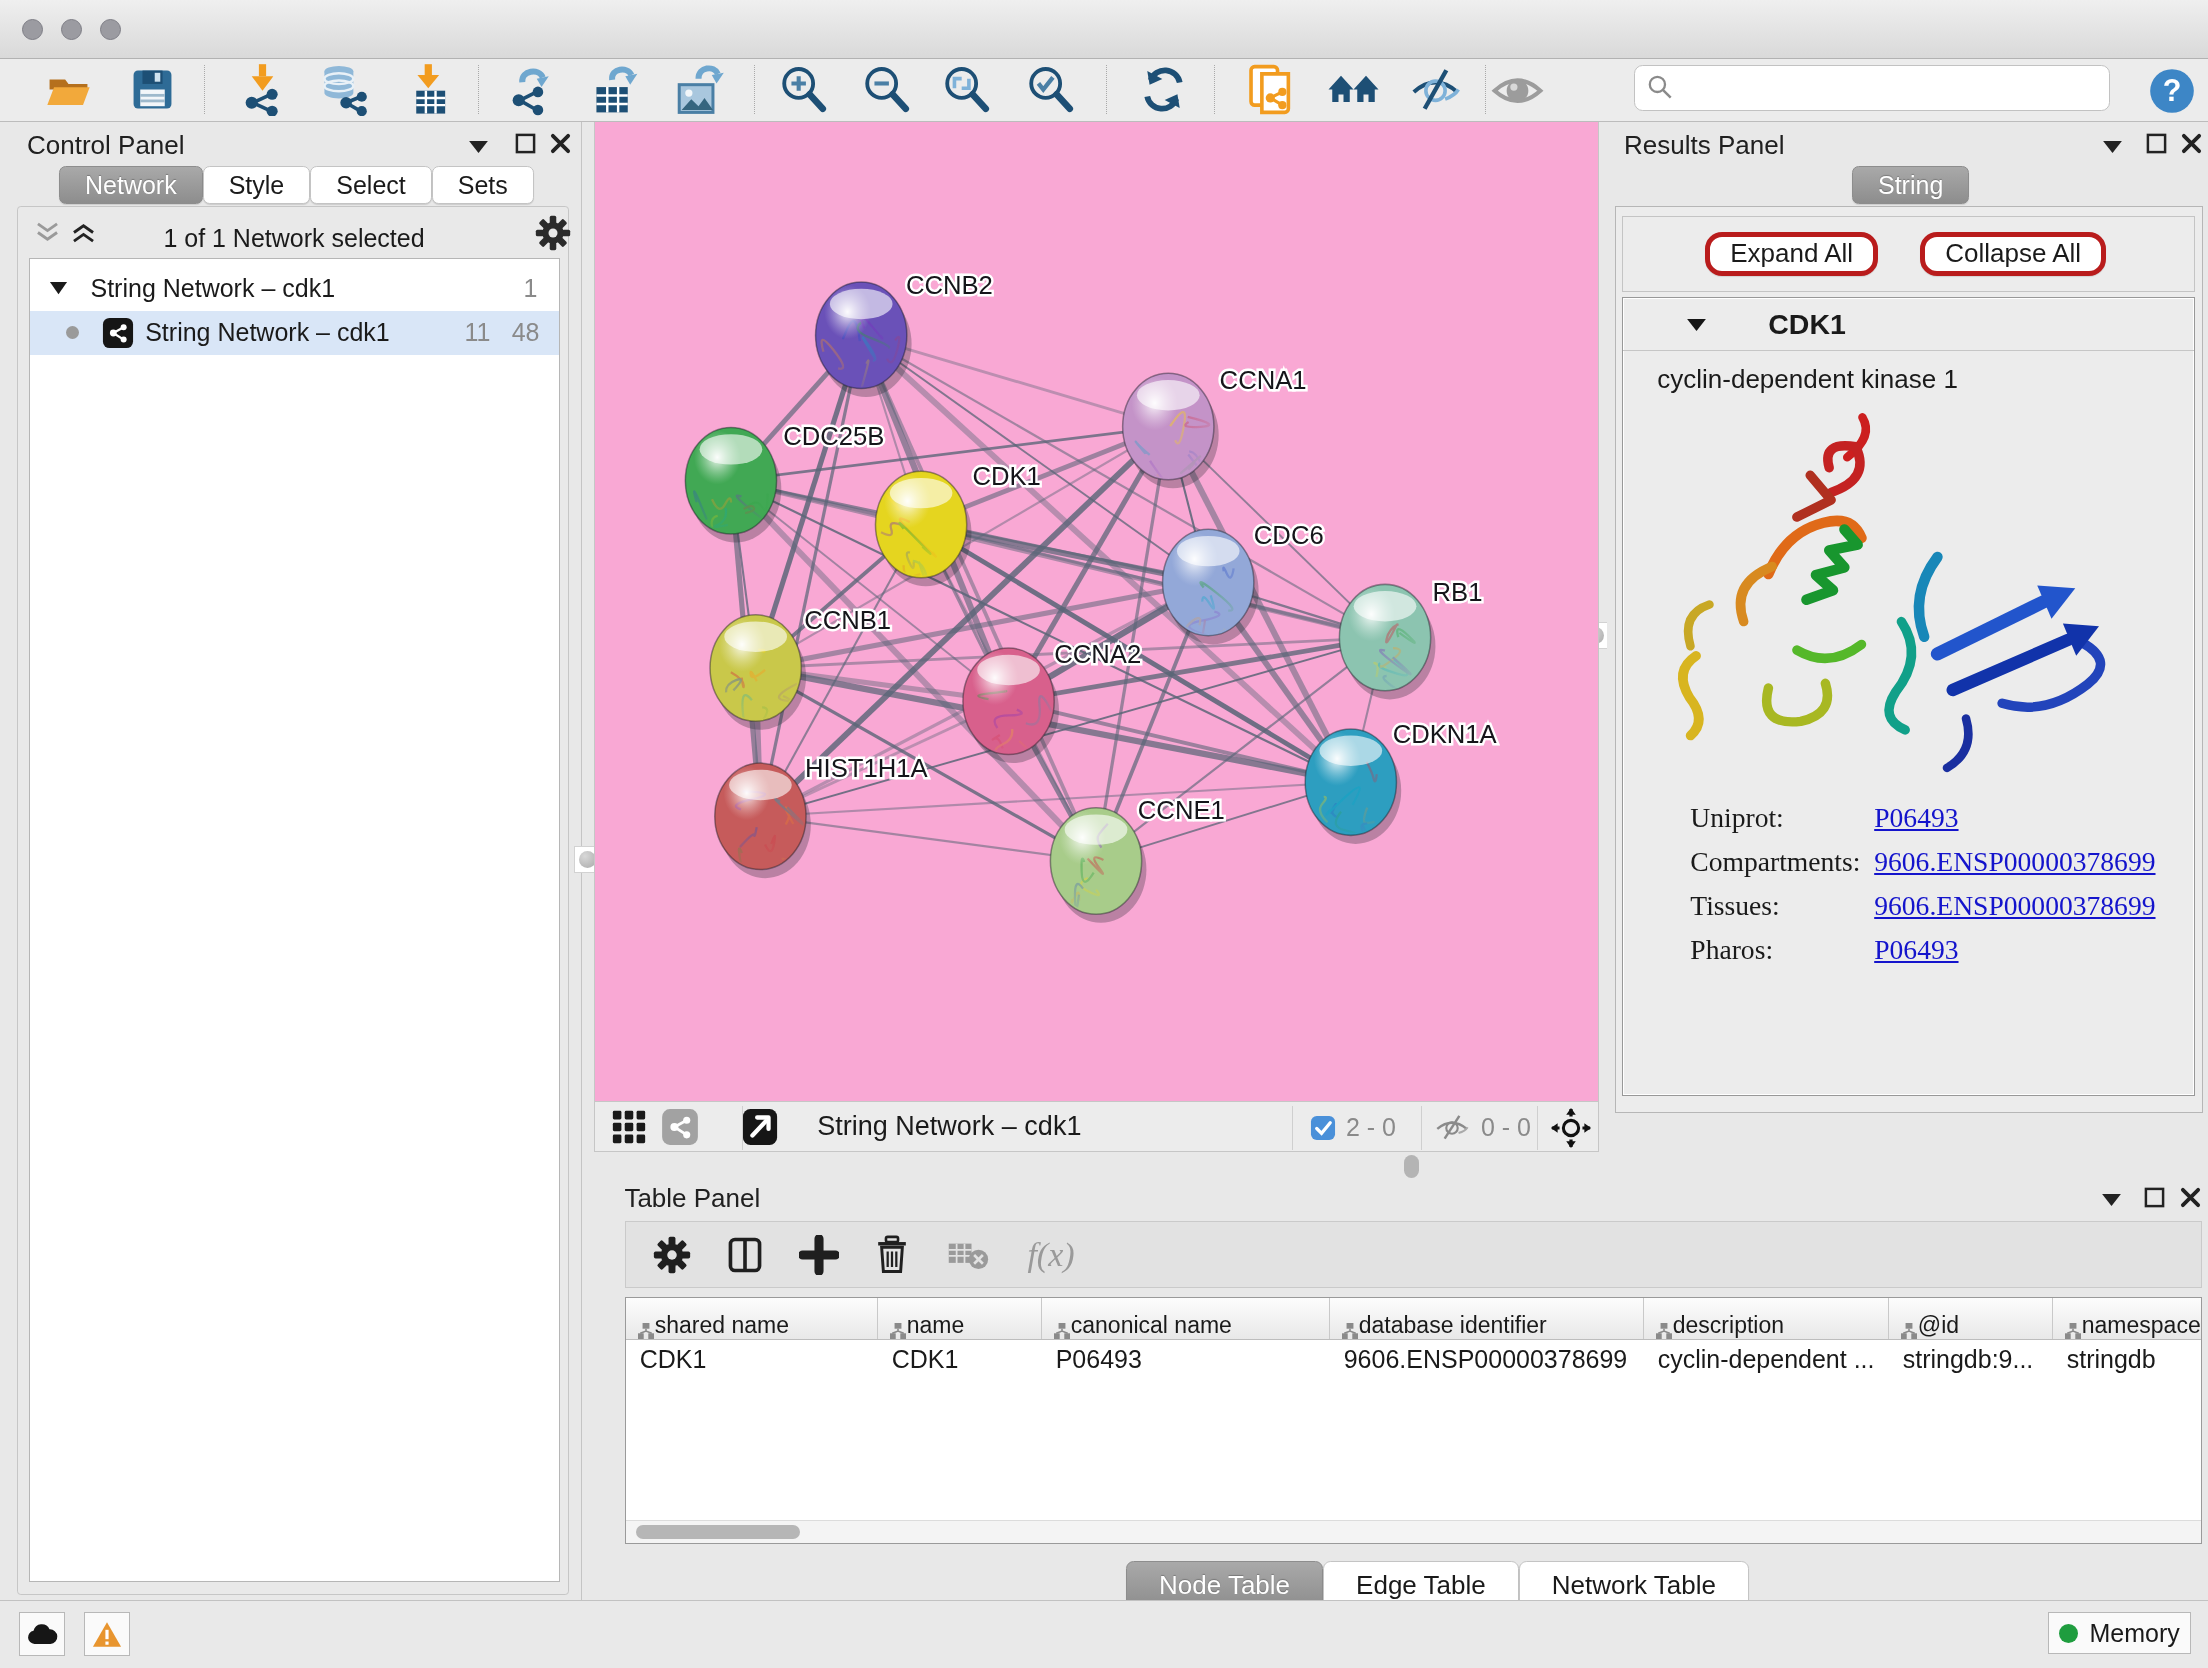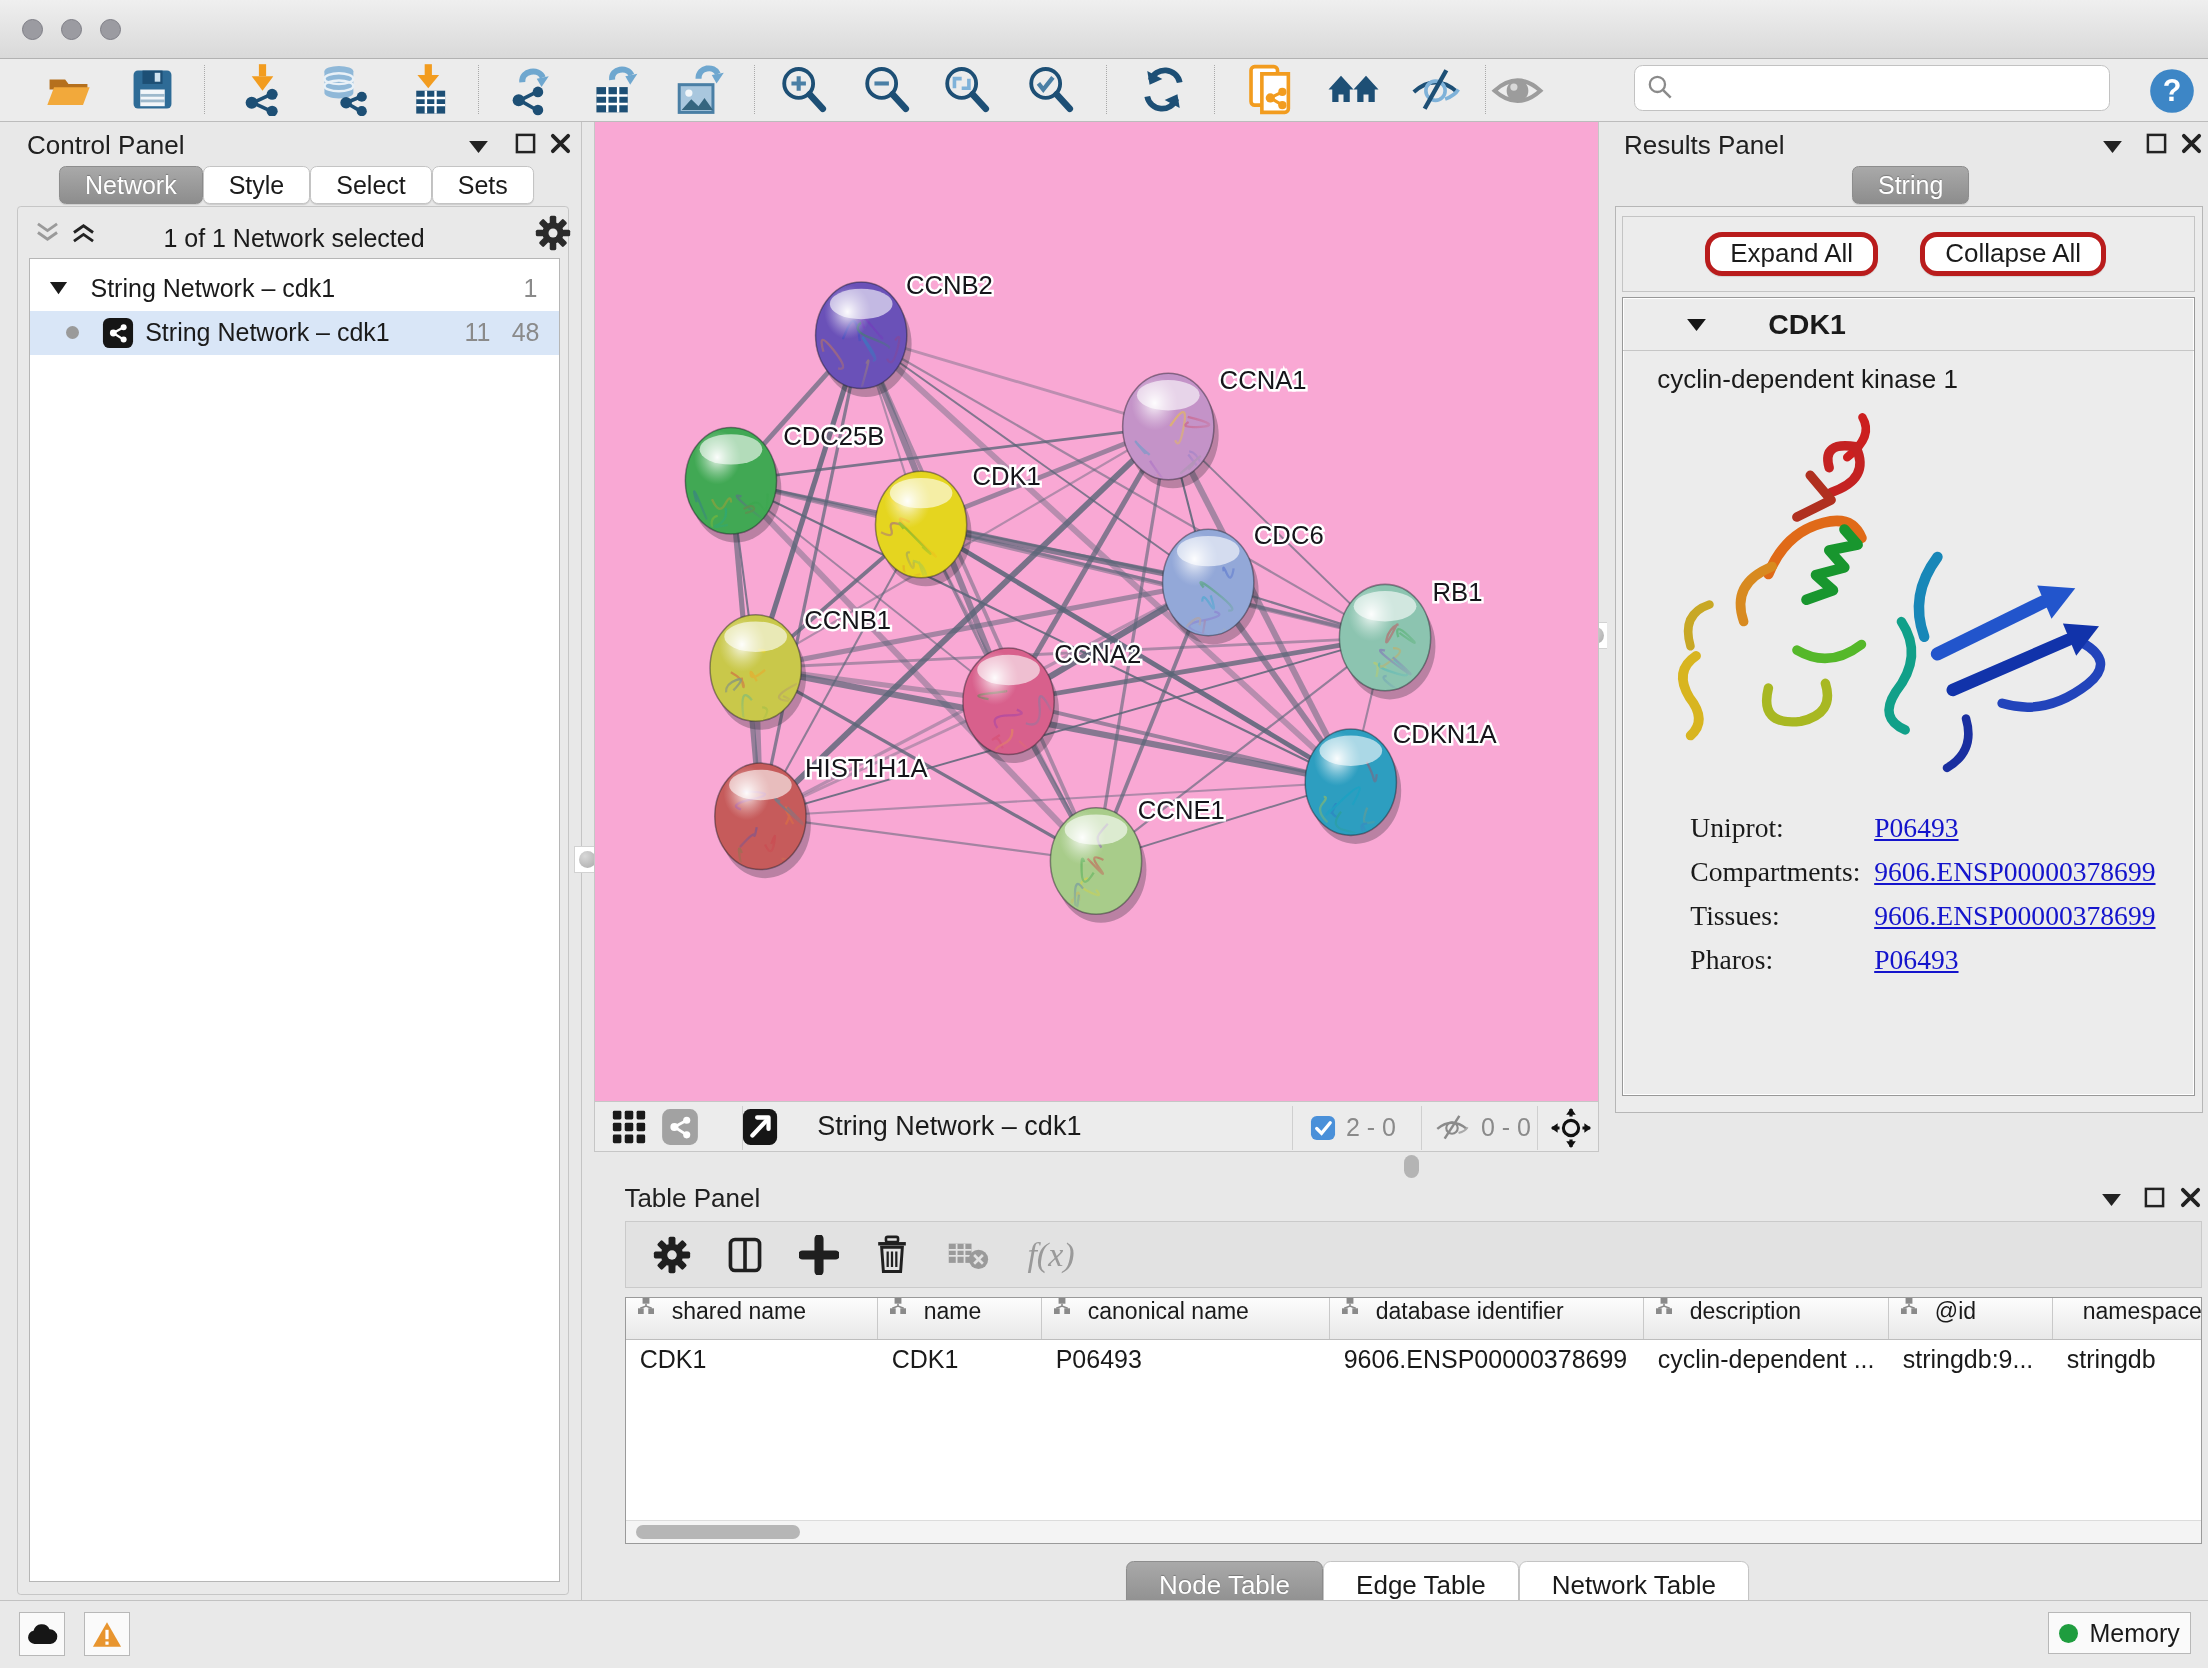--- a/index.html
+++ b/index.html
@@ -60,21 +60,21 @@
      border:1px solid #989898;box-shadow:inset 0 0 0 1px #fff;}
   .serif{font-family:"Liberation Serif",serif;}
   .xlink{color:#1414cc;text-decoration:underline;}
 
   
   #table-panel{left:613px;top:1179px;width:1595px;height:420px;background:#e8e8e8;}
   #tp-toolbar{position:absolute;left:12.4px;top:42px;width:1577px;height:67px;background:#e2e2e2;
      border:1px solid #cacaca;display:flex;align-items:center;}
   #tp-table{position:absolute;left:12.4px;top:118px;width:1577px;height:247px;background:#fff;border:1px solid #9a9a9a;}
   #tp-head{display:flex;height:42px;background:linear-gradient(#fdfdfd,#e8e8e8);border-bottom:1px solid #bdbdbd;}
-  .th{display:flex;align-items:flex-start;gap:18px;padding-left:11.4px;font-size:23px;border-right:1px solid #c9c9c9;overflow:hidden;white-space:nowrap;}
+  .th{display:flex;align-items:flex-end;gap:1px;padding-left:11.4px;font-size:23px;border-right:1px solid #c9c9c9;overflow:hidden;white-space:nowrap;}
   .td{font-size:25px;padding-left:13.3px;overflow:hidden;white-space:nowrap;}
   #tp-row{display:flex;height:38px;align-items:center;}
   #tp-scroll{position:absolute;left:0;right:0;bottom:0;height:23px;background:#f4f4f4;border-top:1px solid #dcdcdc;}
   #tp-thumb{position:absolute;left:9.5px;top:3.8px;width:164px;height:14.3px;border-radius:7.6px;background:#b6b6b6;}
   #tp-tabs{position:absolute;left:513px;top:382px;display:flex;}
   #tp-tabs .tabbtn{border-radius:7.6px;height:48px;font-size:26px;padding:0 32px;}
 
   
   #status-bar{left:0;top:1600px;width:2208px;height:68px;background:#e9e9e9;border-top:1px solid #c2c2c2;}
   .sb-btn{position:absolute;top:11.4px;width:46px;height:44px;background:#fafafa;border:1.9px solid #b8b8b8;
@@ -785,21 +785,21 @@
             <path d="M300 160 q-30 40 -14 84" stroke="#1887b8" stroke-width="11"></path>
             <path d="M300 262 L412 207" stroke="#2255cc" stroke-width="14"></path>
             <path d="M316 300 L438 247" stroke="#1133aa" stroke-width="13"></path>
             <path d="M452 250 q36 20 6 44 q-44 34 -90 20" stroke="#2244bb" stroke-width="10"></path>
             <path d="M330 330 q10 34 -20 52" stroke="#1a2fa0" stroke-width="9"></path>
           </g>
           <path d="M405 190 L445 193 L420 225 Z" fill="#2255cc"></path>
           <path d="M432 230 L470 233 L446 264 Z" fill="#1133aa"></path>
         </svg>
 
-        <div class="serif" style="margin:21px 0 0 67px;font-size:27.6px;line-height:44px">
+        <div class="serif" style="margin:11px 0 0 67px;font-size:27.6px;line-height:44px">
           <div>
             <span style="display:inline-block;width:177px">Uniprot:</span>
             <a href="#" class="xlink">P06493</a>
           </div>
           <div>
             <span style="display:inline-block;width:177px">Compartments:</span>
             <a href="#" class="xlink">9606.ENSP00000378699</a>
           </div>
           <div>
             <span style="display:inline-block;width:177px">Tissues:</span>

